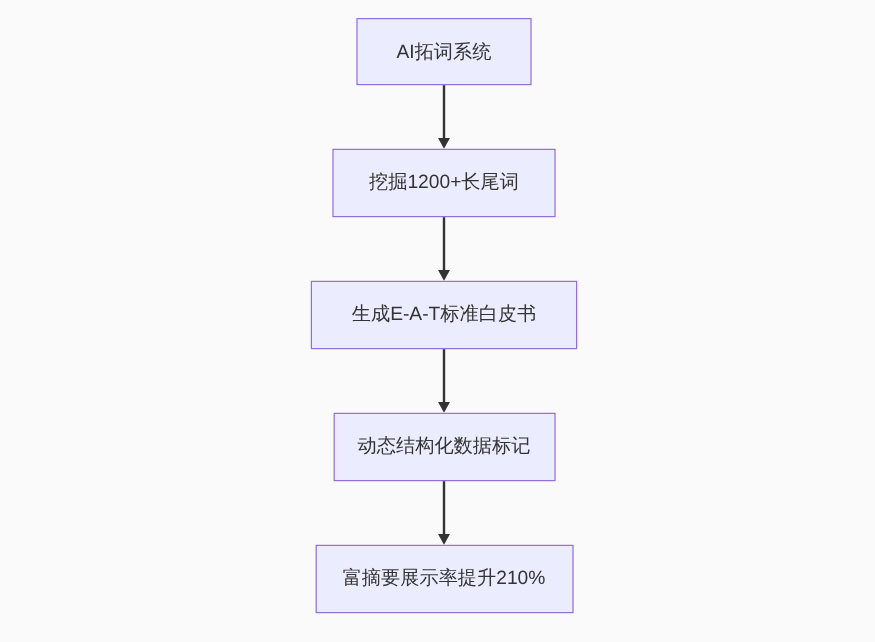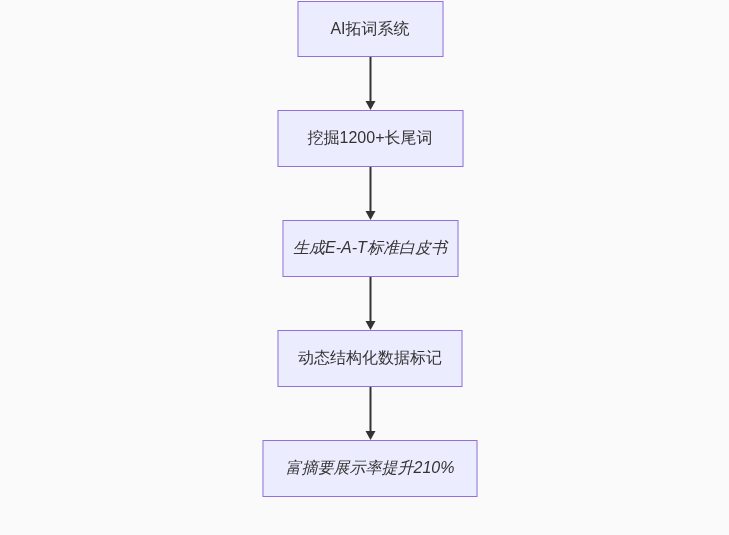--- a/index.html
+++ b/index.html
@@ -15,21 +15,21 @@
   }
   .canvas {
     position: relative;
     width: 729px;
     height: 535px;
     background: #fafafa;
   }
   .flow-column {
     position: absolute;
     left: 370px;
-    top: 1px;
+    top: 15px;
     transform: translateX(-50%);
     display: flex;
     flex-direction: column;
     align-items: center;
   }
   .flow-node {
     box-sizing: border-box;
     height: 57px;
     background: #ECECFF;
     border: 1px solid #9370DB;
@@ -37,23 +37,23 @@
     align-items: center;
     justify-content: center;
     color: #333333;
     font-size: 16px;
     white-space: nowrap;
     text-align: center;
   }
   
   .n1 { width: 146px; height: 56px; }
   .n2 { width: 186px; }
-  .n3 { width: 176px; font-style: italic; }
+  .n3 { width: 222px; }
   .n4 { width: 185px; }
-  .n5 { width: 215px; font-style: italic; }
+  .n5 { width: 215px; }
 
   .flow-arrow {
     display: flex;
     flex-direction: column;
     align-items: center;
     height: 53px;
   }
   .flow-arrow .shaft {
     width: 2px;
     height: 44px;

